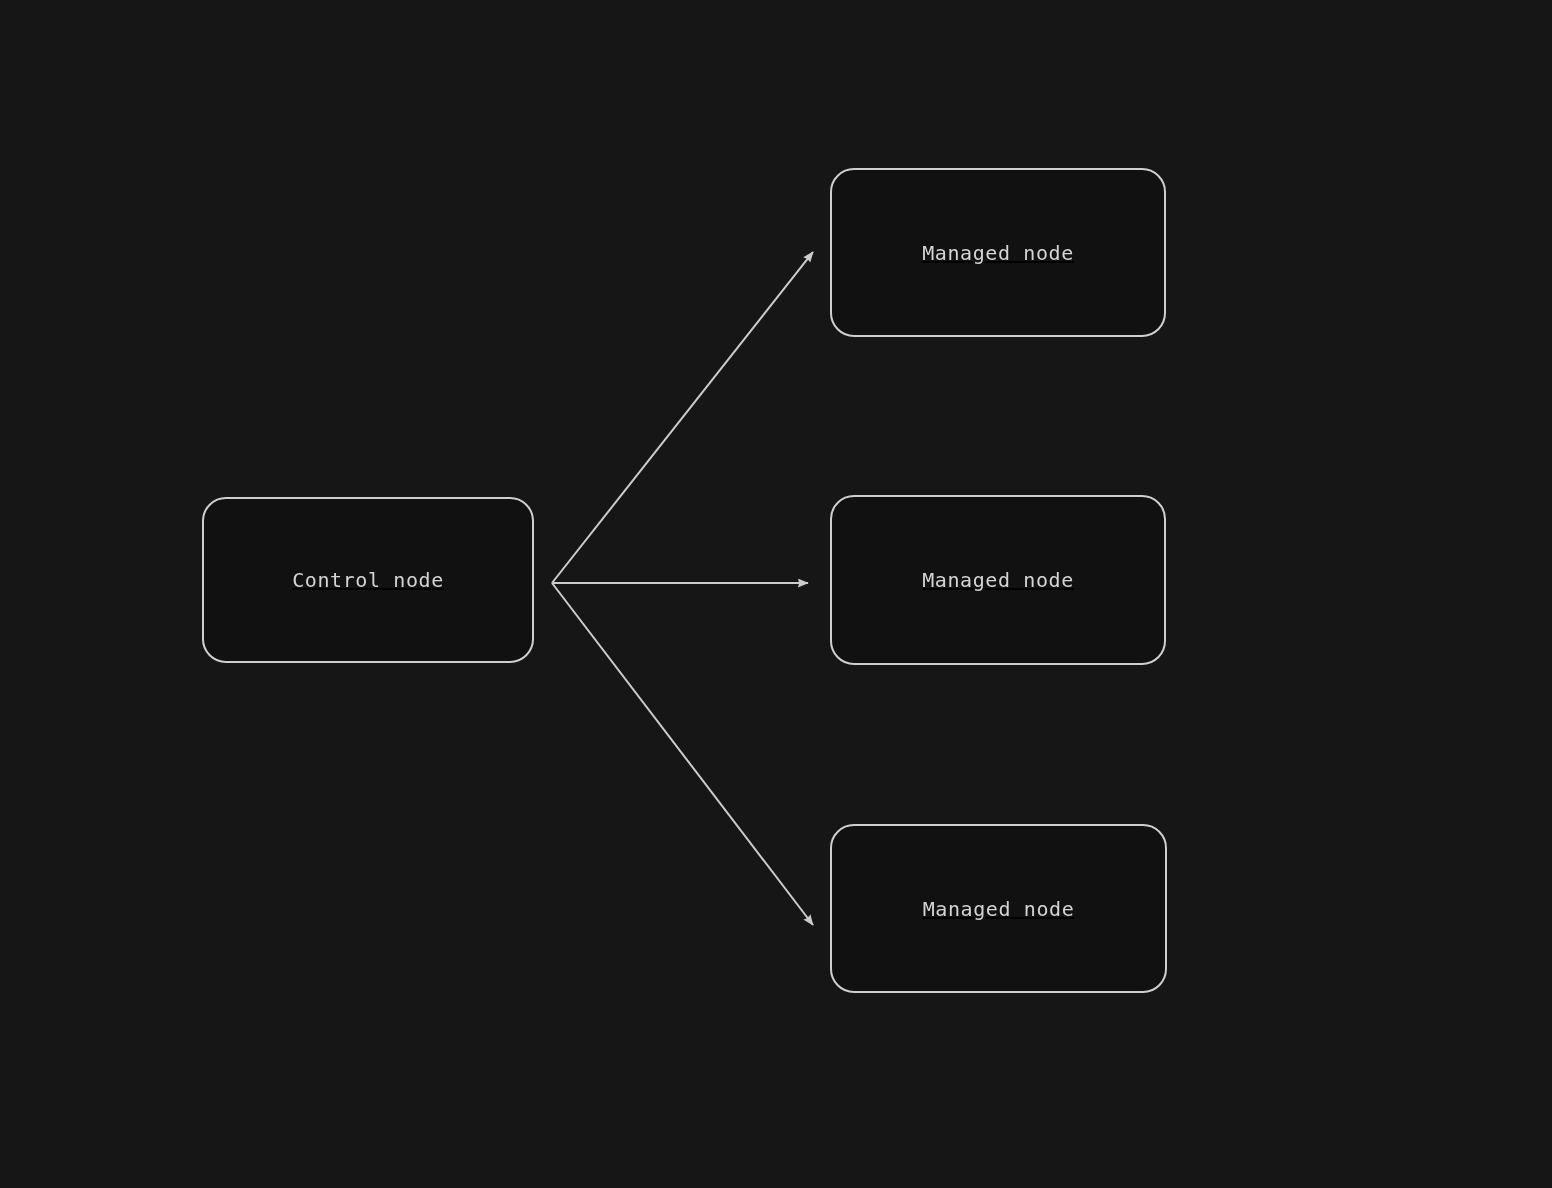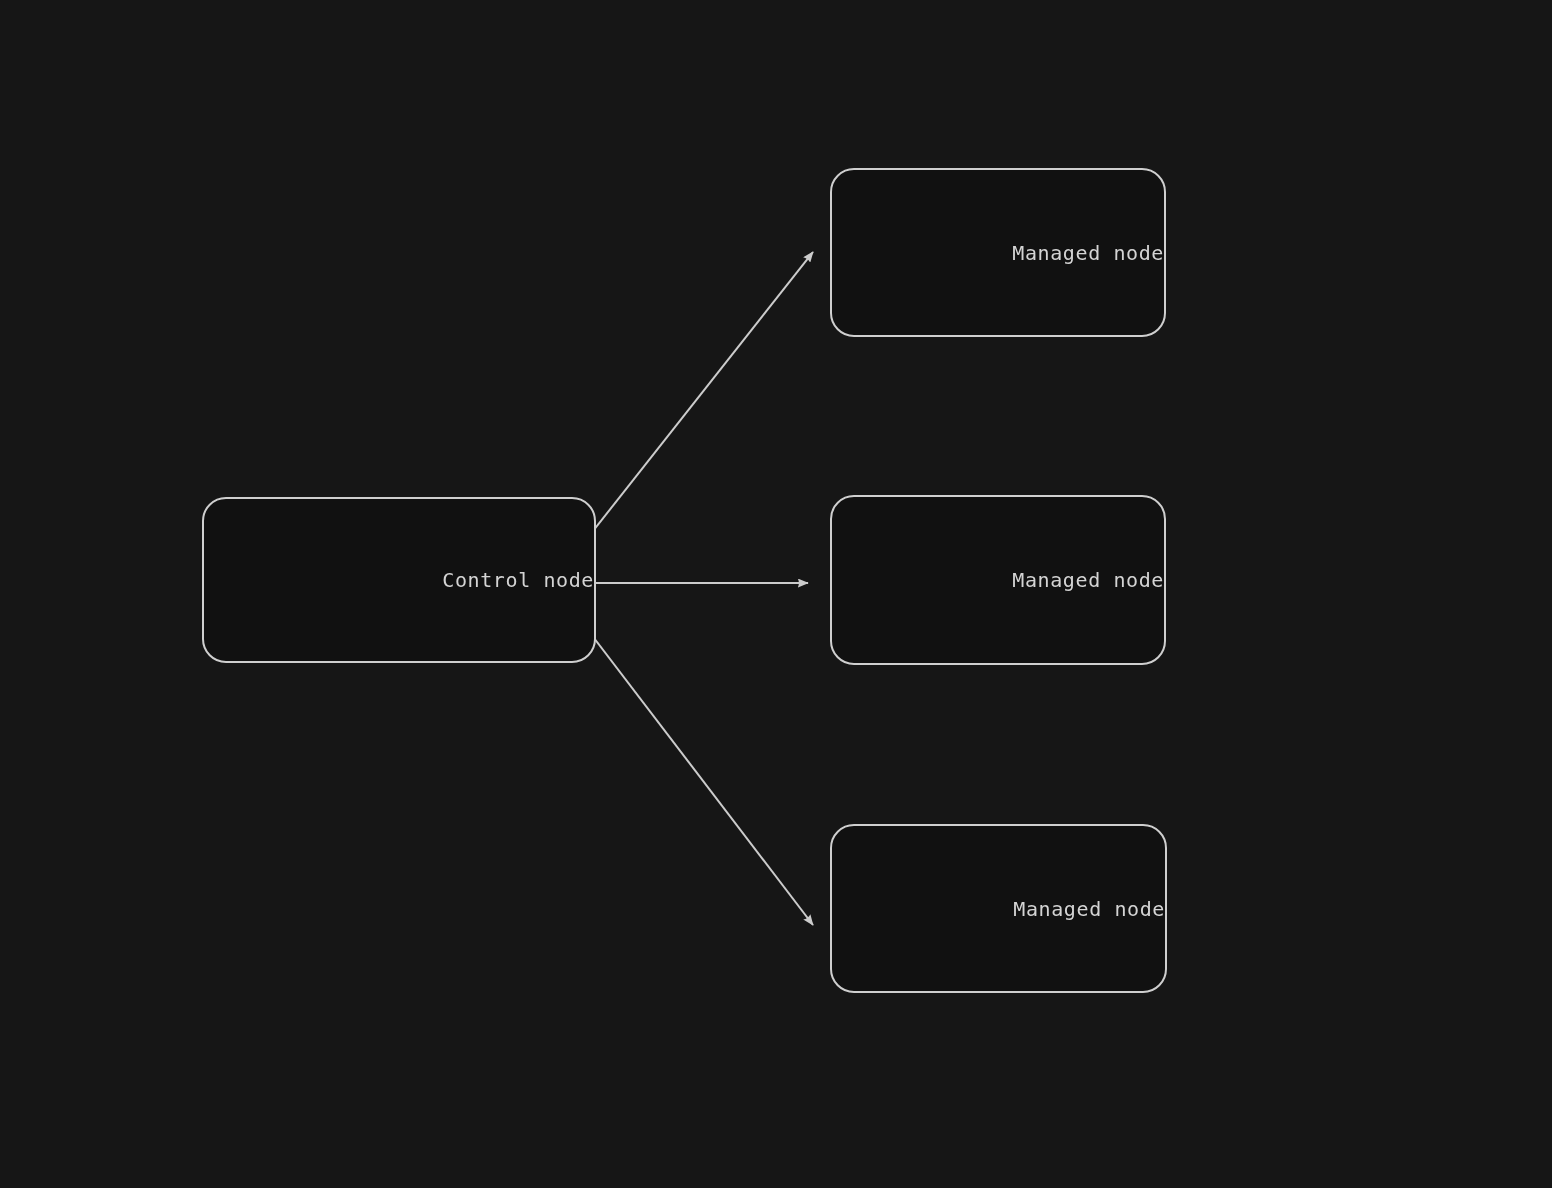--- a/index.html
+++ b/index.html
@@ -29,35 +29,36 @@
     pointer-events: none;
   }
   .node {
     position: absolute;
     box-sizing: border-box;
     border: 2px solid #cfcfcf;
     border-radius: 24px;
     background: #111111;
     display: flex;
     align-items: center;
-    justify-content: flex-end;
+    justify-content: center;
+    text-decoration: underline;
   }
   .node-label {
     color: #d4d4d4;
     font-family: "DejaVu Sans Mono", "Liberation Mono", monospace;
     font-size: 20px;
     line-height: 1;
     letter-spacing: 0.6px;
     white-space: pre;
     user-select: none;
   }
   #node-control {
     left: 202px;
     top: 497px;
-    width: 394px;
+    width: 332px;
     height: 166px;
   }
   #node-managed-1 {
     left: 830px;
     top: 168px;
     width: 336px;
     height: 169px;
   }
   #node-managed-2 {
     left: 830px;

